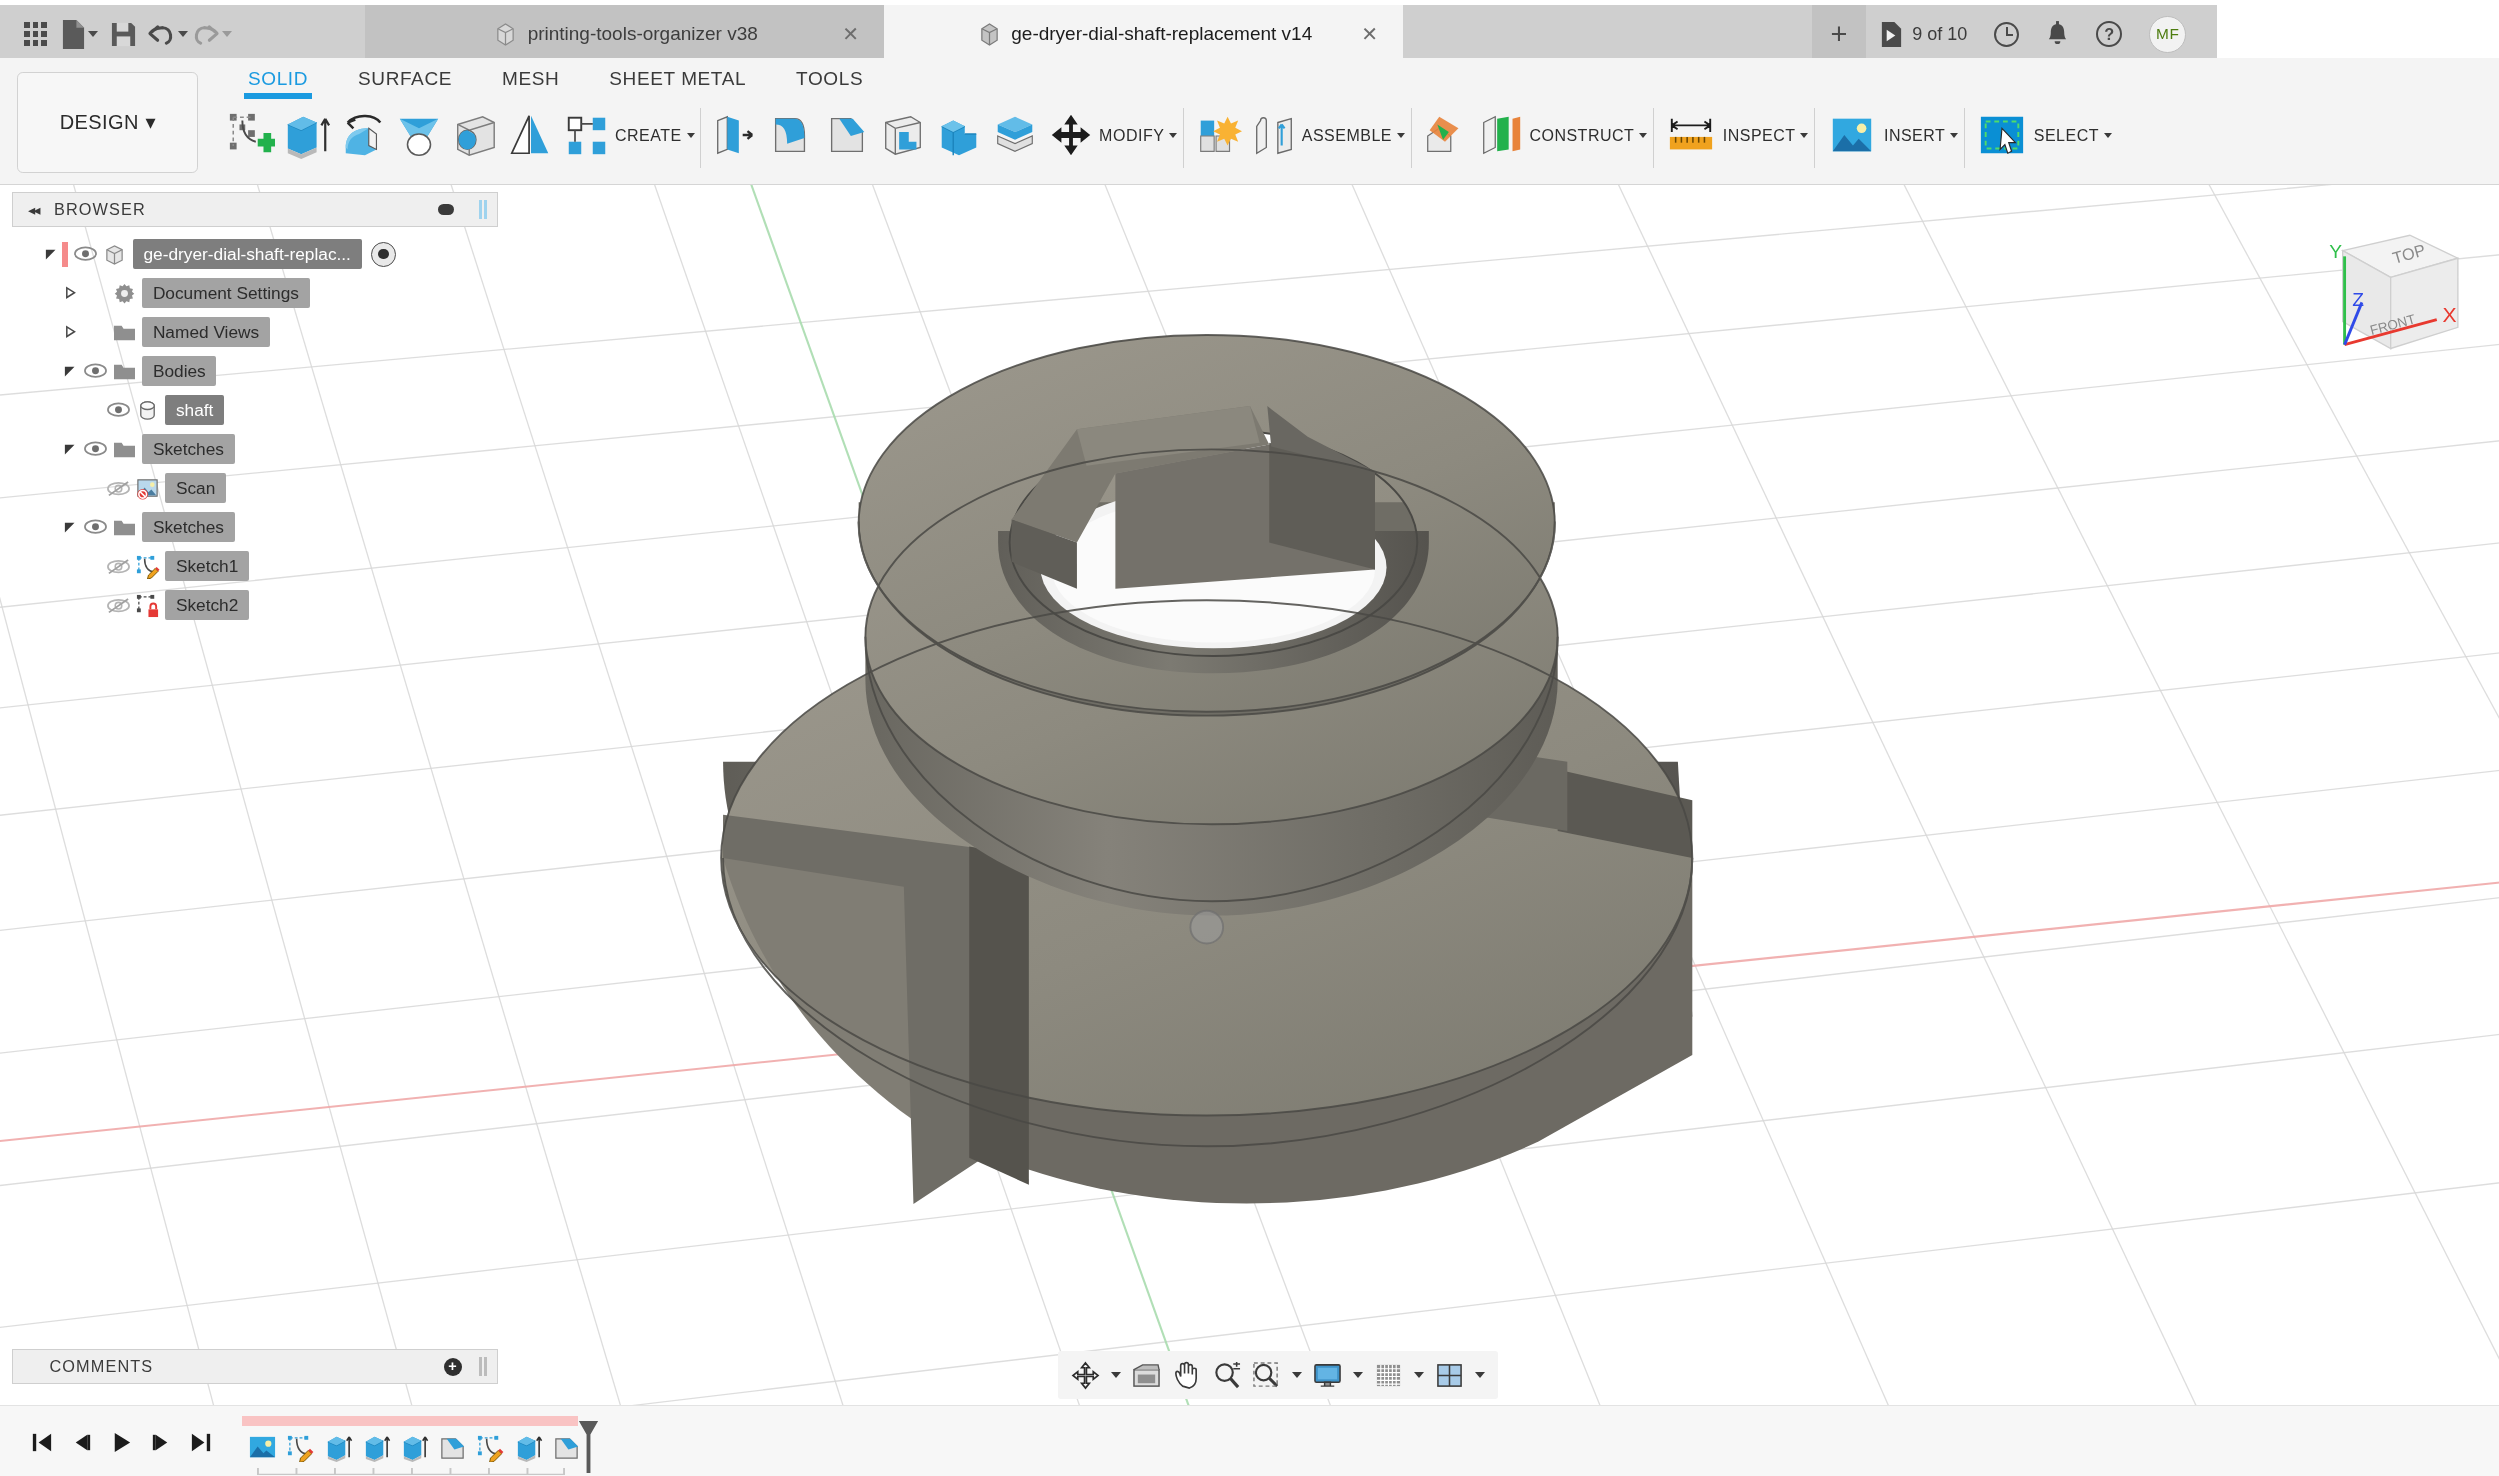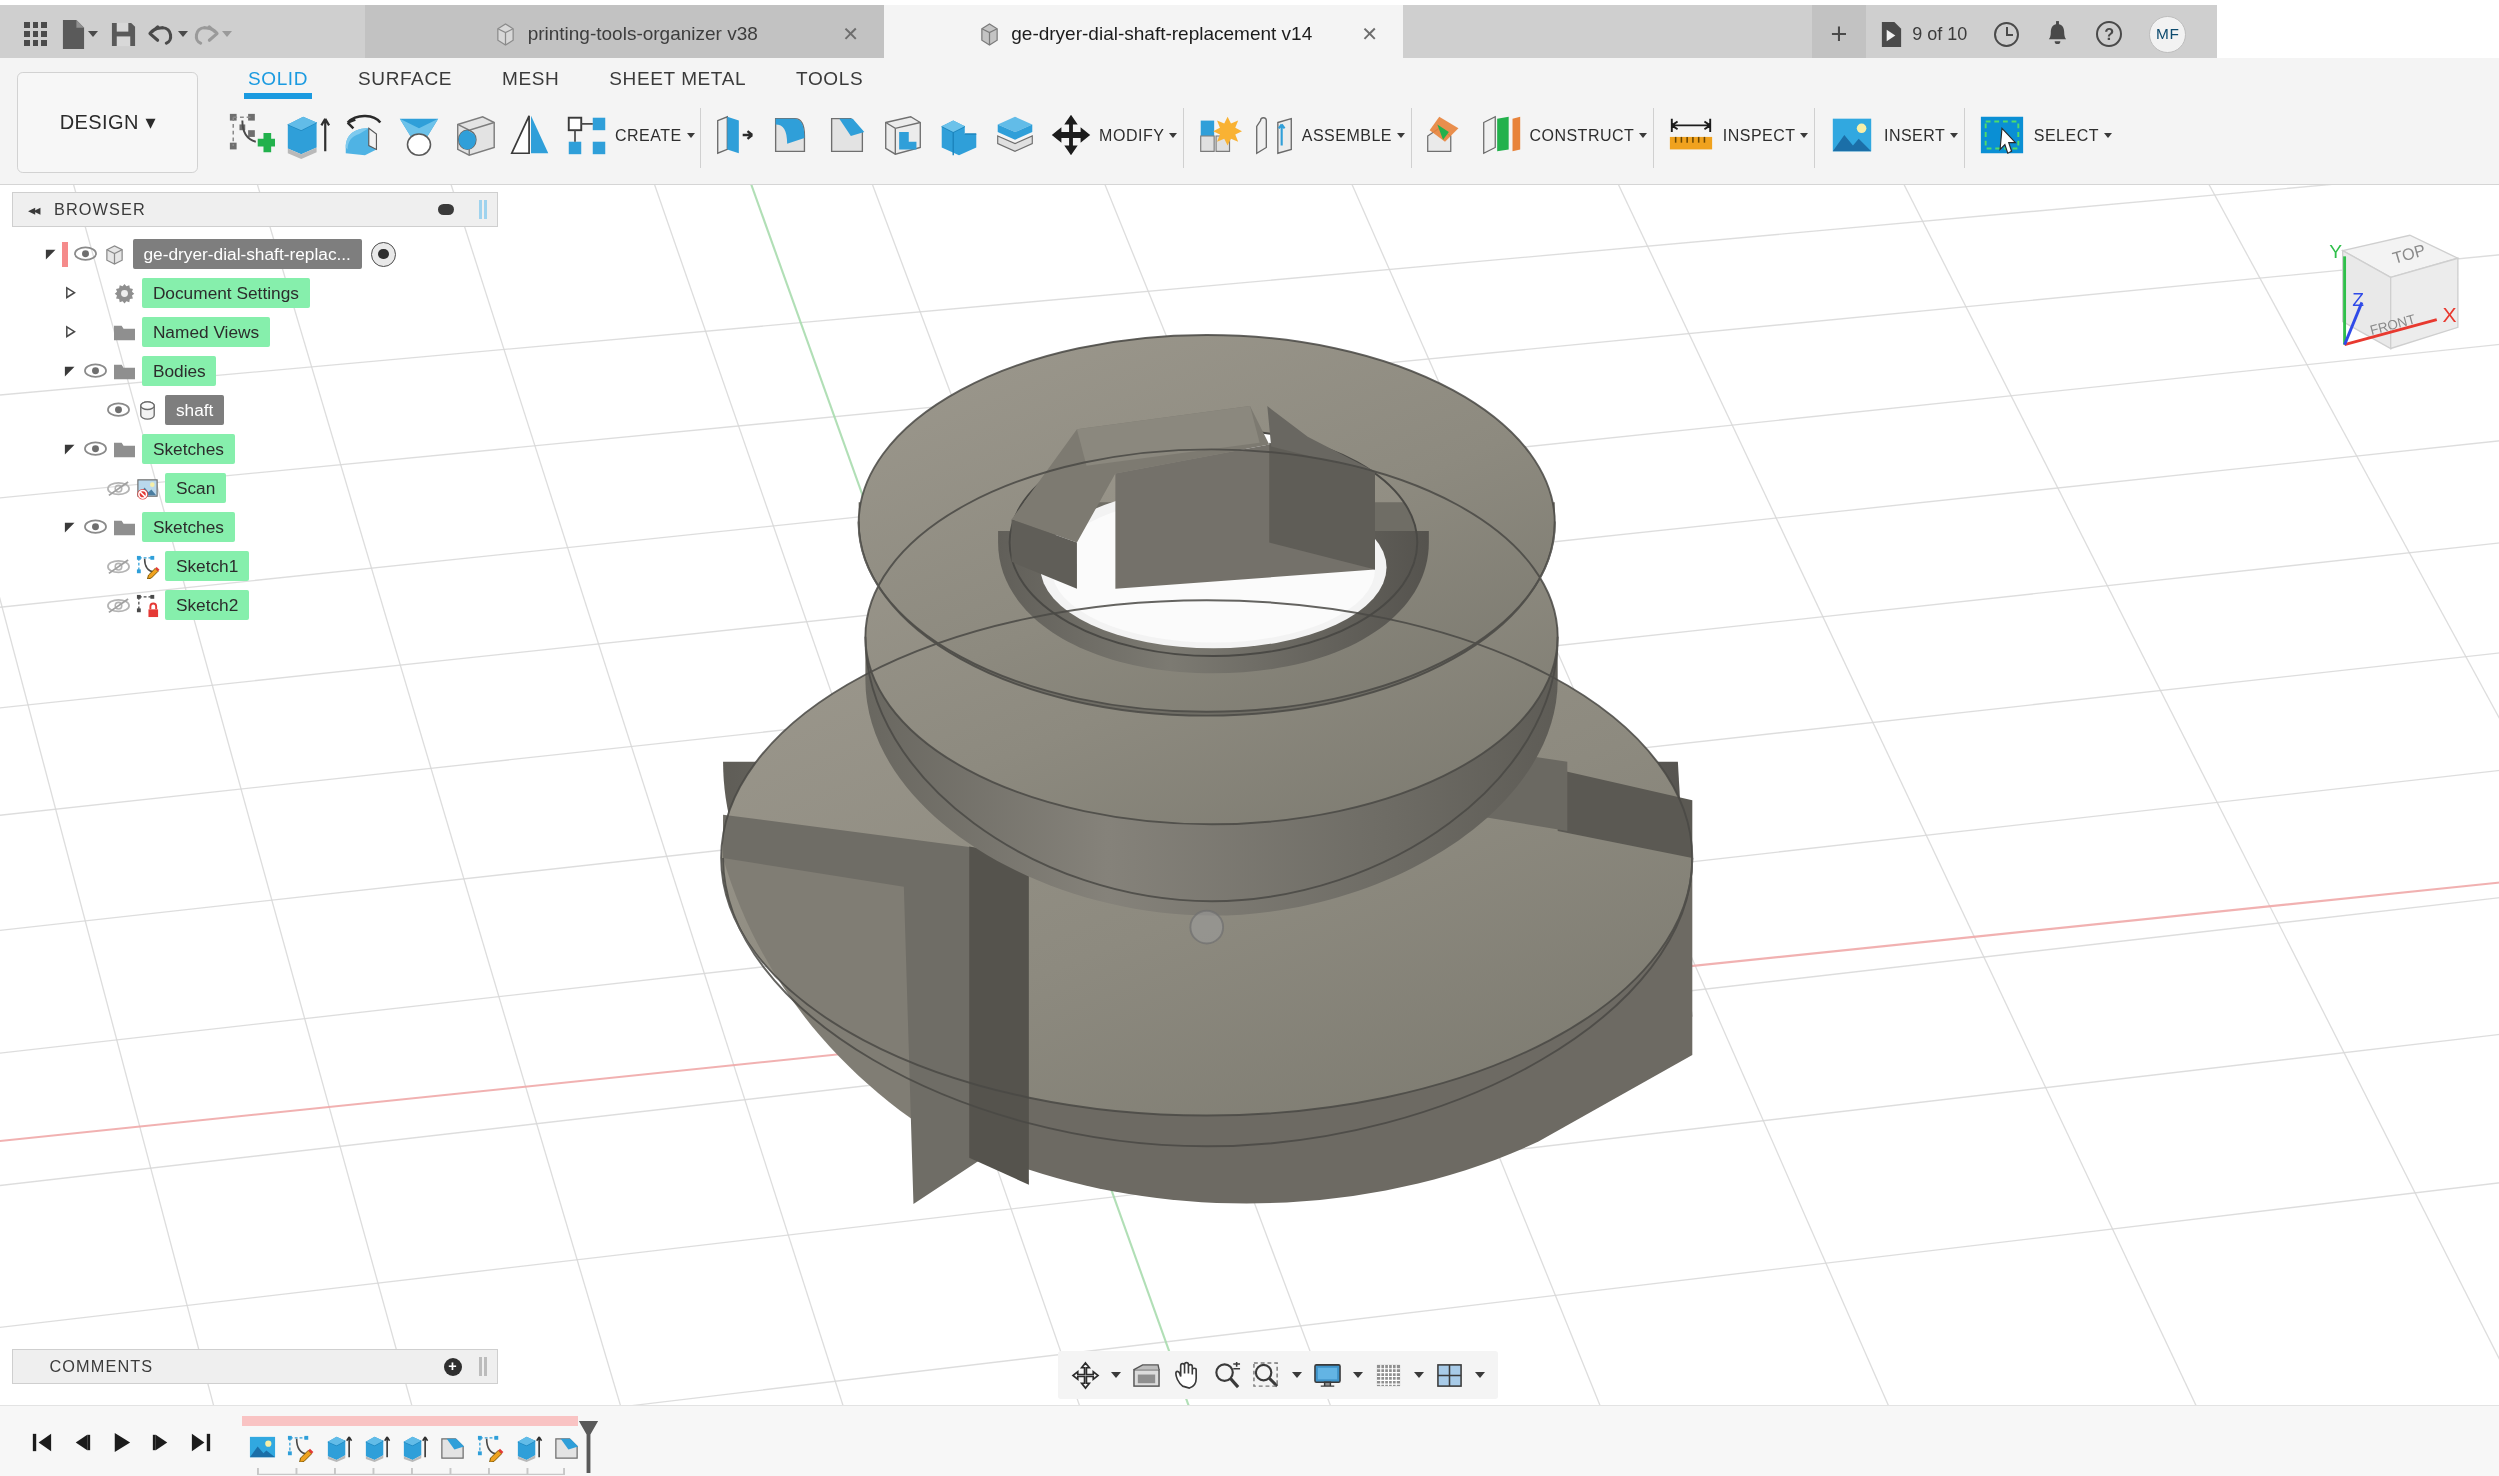--- a/index.html
+++ b/index.html
@@ -42,21 +42,21 @@
     position:absolute; right:25px; top:50%; transform:translateY(-50%);
     font-size:20px; color:#6d6d6d; line-height:1;
   }
   .cube-ico { width:21px; height:25px; flex:none; }
 
   .tb-right { position:absolute; right:0; top:0; height:58px; display:flex; align-items:center; gap:0; padding-right:17.3px; }
   .tb-plus { width:54px;height:58px; background:#c2c2c2; display:flex;align-items:center;justify-content:center; font-size:29px; color:#4a4a4a; font-weight:300;}
   .tb-ritem { height:58px; display:flex; align-items:center; gap:7.7px; padding:0 13.5px; font-size:18px; color:#3b3b3b; }
   .avatar {
     width:37px;height:37px;border-radius:50%;background:#f2f2f2;border:1px solid #bdbdbd;
-    display:flex;align-items:center;justify-content:center;font-size:15.4px;color:#0c4a6e;letter-spacing:0.5px;
+    display:flex;align-items:center;justify-content:center;font-size:15.4px;color:#4d7c0f;letter-spacing:0.5px;
   }
   .circ-ico { width:25px;height:25px;border:2.4px solid #4a4a4a;border-radius:50%; position:relative;}
   .circ-ico::after{content:"";position:absolute;left:9.6px;top:3.8px;width:2.4px;height:8.7px;background:#4a4a4a;}
   .circ-ico::before{content:"";position:absolute;left:10.6px;top:10.6px;width:6.7px;height:2.4px;background:#4a4a4a;}
   .qmark { width:26px;height:26px;border:2.4px solid #4a4a4a;border-radius:50%;display:flex;align-items:center;justify-content:center;font-size:16.3px;font-weight:bold;color:#4a4a4a;}
 
   
   .ribbon {
     position:absolute; left:0; top:58px; width:2500px; height:127px;
     background:#f4f4f4; border-bottom:1px solid #d5d5d5;
@@ -107,21 +107,21 @@
   .bh-dot { width:16.3px;height:10.6px;border-radius:5.8px;background:#3a3a3a; }
   .bh-grip { width:9.6px;height:19px; display:flex; gap:1.9px; margin-left:9.6px;}
   .bh-grip i { width:2.9px;height:19px;background:#9fd3ee;display:block; }
 
   .tree { margin-top:7.7px; }
   .trow { height:39px; display:flex; align-items:center; position:relative; }
   .arrow-c { width:21px;height:21px; display:flex;align-items:center;justify-content:center; }
   .eye { width:29px;height:29px;display:flex;align-items:center;justify-content:center; }
   .tico { width:29px;height:29px;display:flex;align-items:center;justify-content:center;margin-right:3.8px; }
   .tlabel {
-    font-size:17.3px; color:#2c2c2c; background:#86efac; padding:4.8px 10.6px; border-radius:1.9px;
+    font-size:17.3px; color:#2c2c2c; background:#a3a3a3; padding:4.8px 10.6px; border-radius:1.9px;
     white-space:nowrap;
   }
   .trow.selected .tlabel { background:#7e7e7e; color:#ffffff; }
   .redbar { width:6.7px; height:25px; background:#f58b8b; margin-right:2.9px; }
   .radio-b {
     width:25px;height:25px;border-radius:50%;border:1.9px solid #4c4c4c;background:#e9e9e9;
     display:flex;align-items:center;justify-content:center; margin-left:9.6px;
   }
   .radio-b i { width:10.6px;height:10.6px;border-radius:50%;background:#2f2f2f;display:block;}
 

